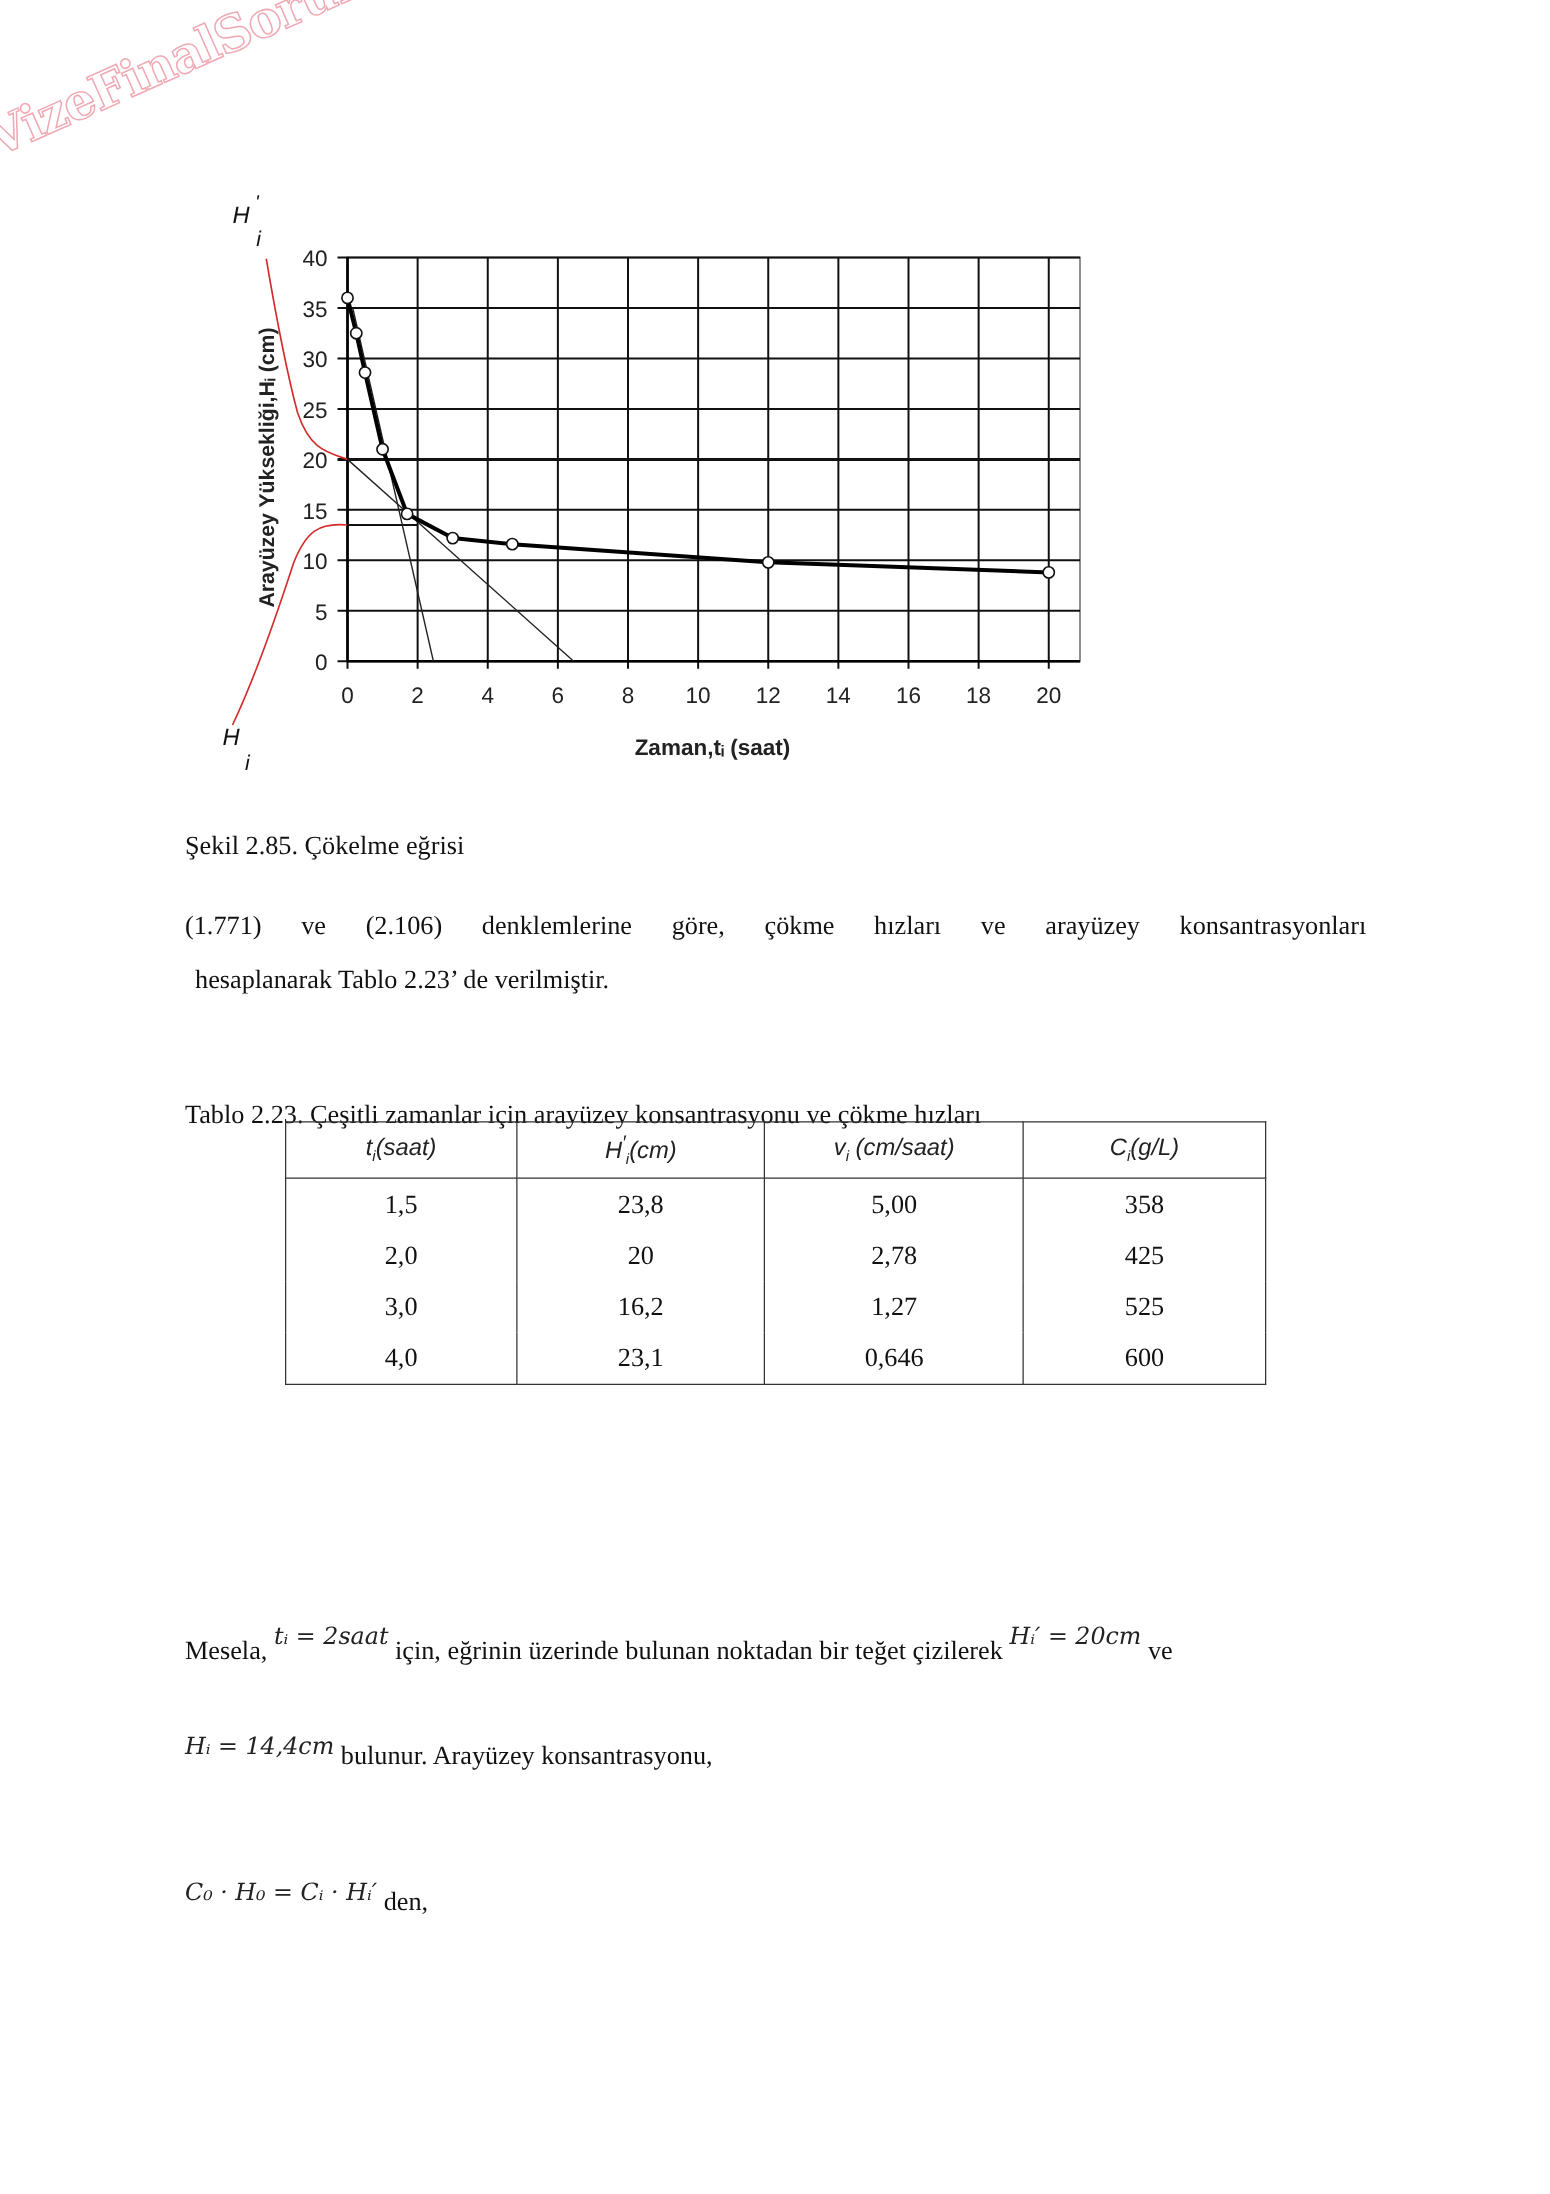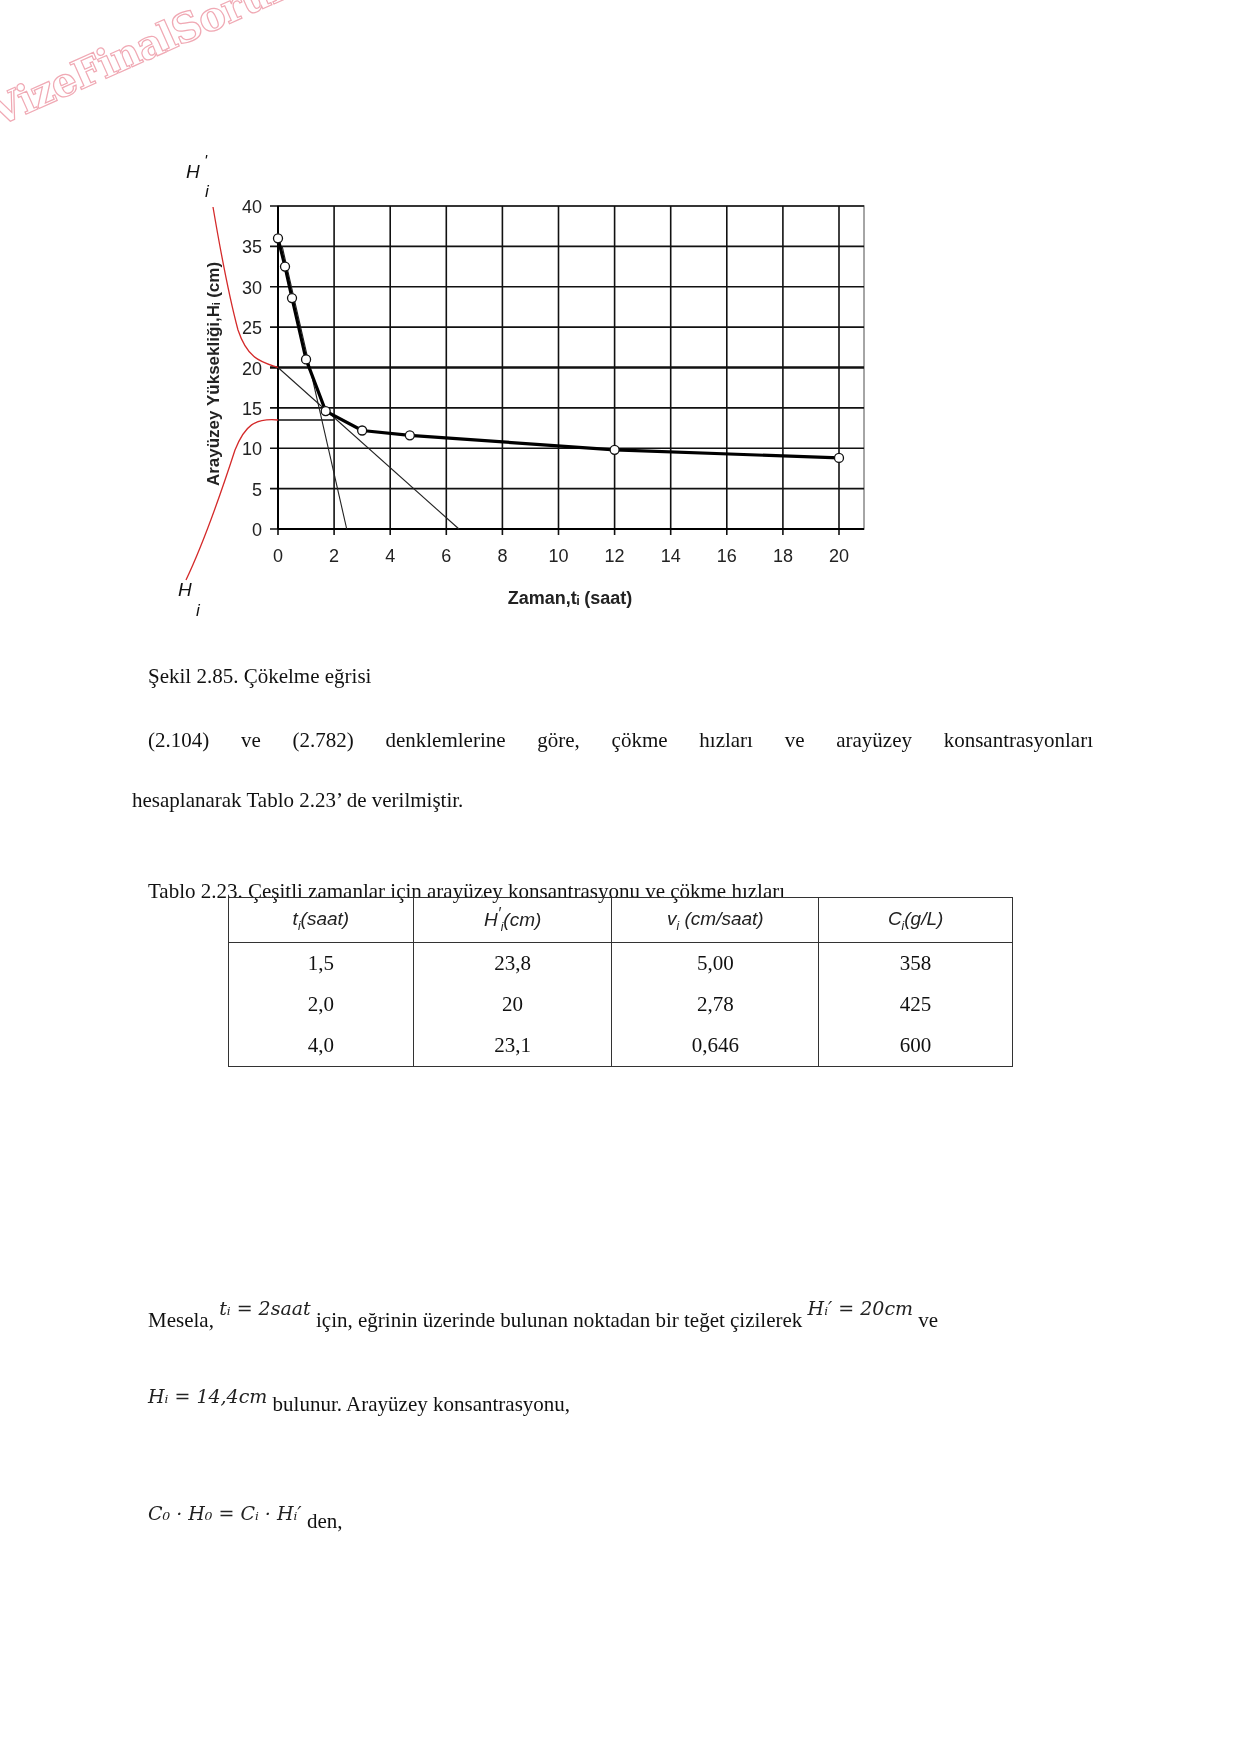--- a/index.html
+++ b/index.html
@@ -5,21 +5,21 @@
   html, body { margin:0; padding:0; background:#ffffff; }
   body { width:1240px; height:1755px; position:relative; overflow:hidden;
          font-family:"Liberation Serif", serif; color:#111; }
   .abs { position:absolute; }
   .watermark { position:absolute; left:-8px; top:90px; font-family:"DejaVu Serif", serif;
     font-weight:bold; font-size:40px; color:transparent; -webkit-text-stroke:1.2px #f0a9b4;
     transform:rotate(-24deg); transform-origin:0 50%; white-space:nowrap; letter-spacing:-1px; }
   svg text { font-family:"Liberation Sans", sans-serif; }
   .caption, .para, .line { font-size:21px; position:absolute; left:148px; white-space:nowrap;margin-top:24px; }
   .para-line { position:absolute; left:148px; width:945px; font-size:21px; text-align:justify; text-align-last:justify; white-space:nowrap; }
-  .para-line2 { position:absolute; left:132px; font-size:21px; white-space:nowrap;margin-top:17px; }
+  .para-line2 { position:absolute; left:156px; font-size:21px; white-space:nowrap; }
   table.data { position:absolute; left:228px; top:897px; width:785px; border-collapse:collapse;padding-left:43px; }
   table.data th, table.data td { border:1.5px solid #333; text-align:center; padding:0; }
   table.data th { height:44px; font-family:"Liberation Sans", sans-serif; font-style:italic; font-weight:normal; font-size:19px; color:#222; }
   table.data td { height:41px; font-size:21px; border-top:none; border-bottom:none; vertical-align:middle; }
   table.data tr:last-child td { border-bottom:1.5px solid #333; }
   .math { font-family:"DejaVu Serif", serif; font-style:italic; font-size:19px; color:#222; }
   sub { font-size:12px; }
 </style>
 </head>
 <body>
@@ -103,21 +103,21 @@
     <text x="205" y="197" font-size="17" font-style="italic" fill="#111">i</text>
   </g>
   <g>
     <text x="178" y="596" font-size="19" font-style="italic" fill="#111">H</text>
     <text x="196" y="616" font-size="17" font-style="italic" fill="#111">i</text>
   </g>
 </svg>
 
 <div class="caption" style="top:640px">Şekil 2.85. Çökelme eğrisi</div>
 
-<div class="para-line" style="top:728px">(2.104) ve (2.782) denklemlerine göre, çökme hızları ve arayüzey konsantrasyonları</div>
+<div class="para-line" style="top:728px">(1.771) ve (2.106) denklemlerine göre, çökme hızları ve arayüzey konsantrasyonları</div>
 <div class="para-line2" style="top:771px">hesaplanarak Tablo 2.23’ de verilmiştir.</div>
 
 <div class="caption" style="top:855px">Tablo 2.23. Çeşitli zamanlar için arayüzey konsantrasyonu ve çökme hızları</div>
 
 <table class="data">
   <colgroup>
       <col style="width:185px">
       <col style="width:199px">
       <col style="width:207px">
       <col style="width:194px">
@@ -137,20 +137,26 @@
         <td>5,00</td>
         <td>358</td>
       </tr>
       <tr>
         <td>2,0</td>
         <td>20</td>
         <td>2,78</td>
         <td>425</td>
       </tr>
       <tr>
+        <td>3,0</td>
+        <td>16,2</td>
+        <td>1,27</td>
+        <td>525</td>
+      </tr>
+      <tr>
         <td>4,0</td>
         <td>23,1</td>
         <td>0,646</td>
         <td>600</td>
       </tr>
     </tbody>
 </table>
 
 <div class="line" style="top:1284px">
   <span>Mesela,</span>

